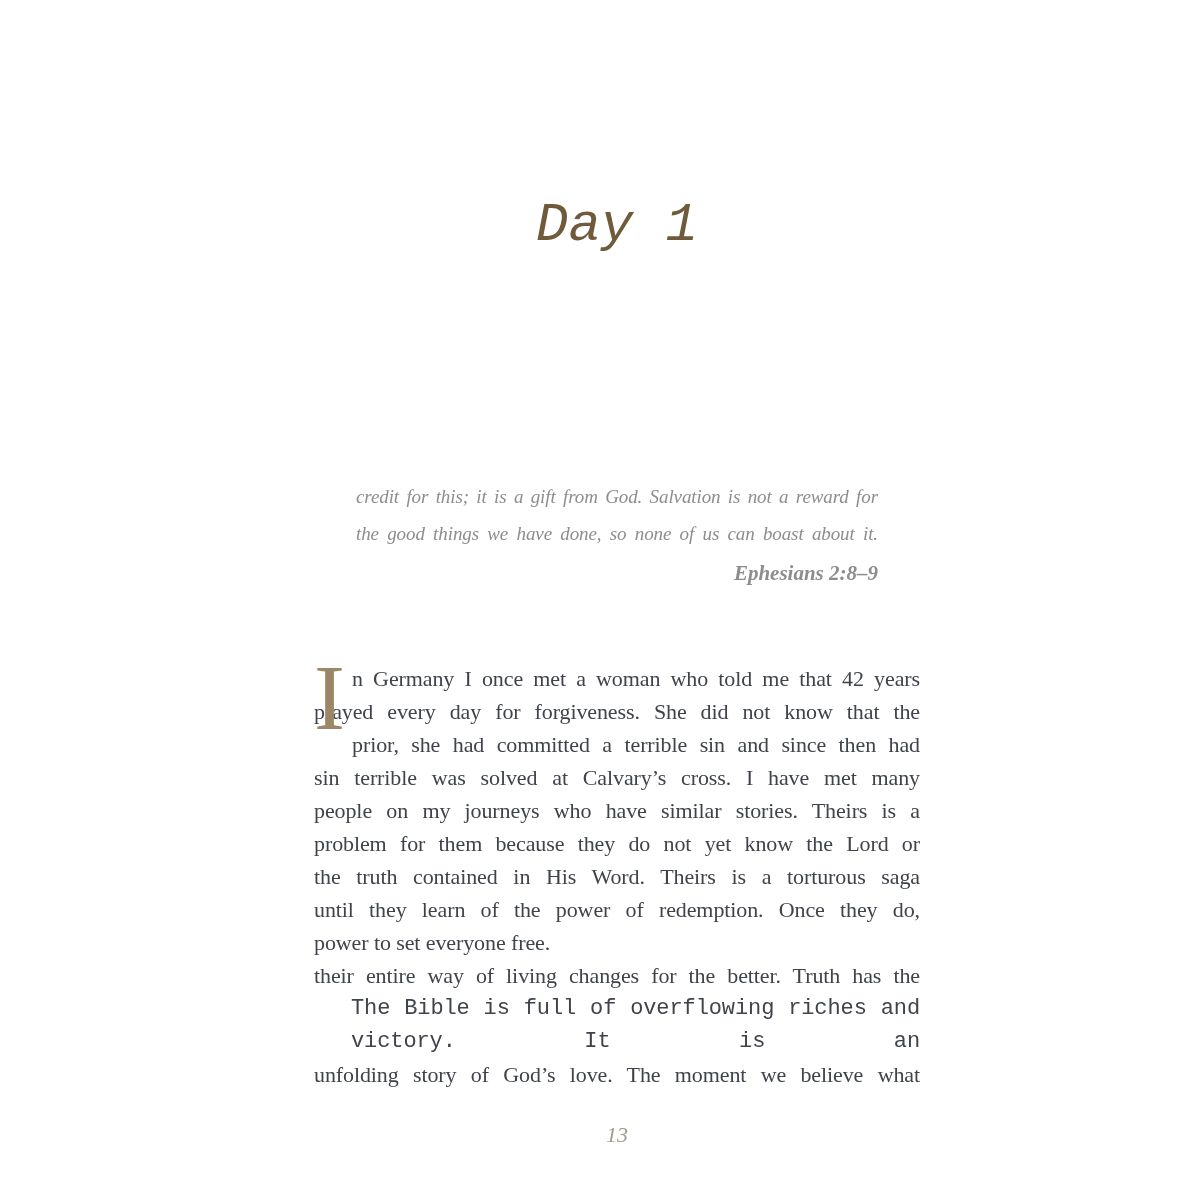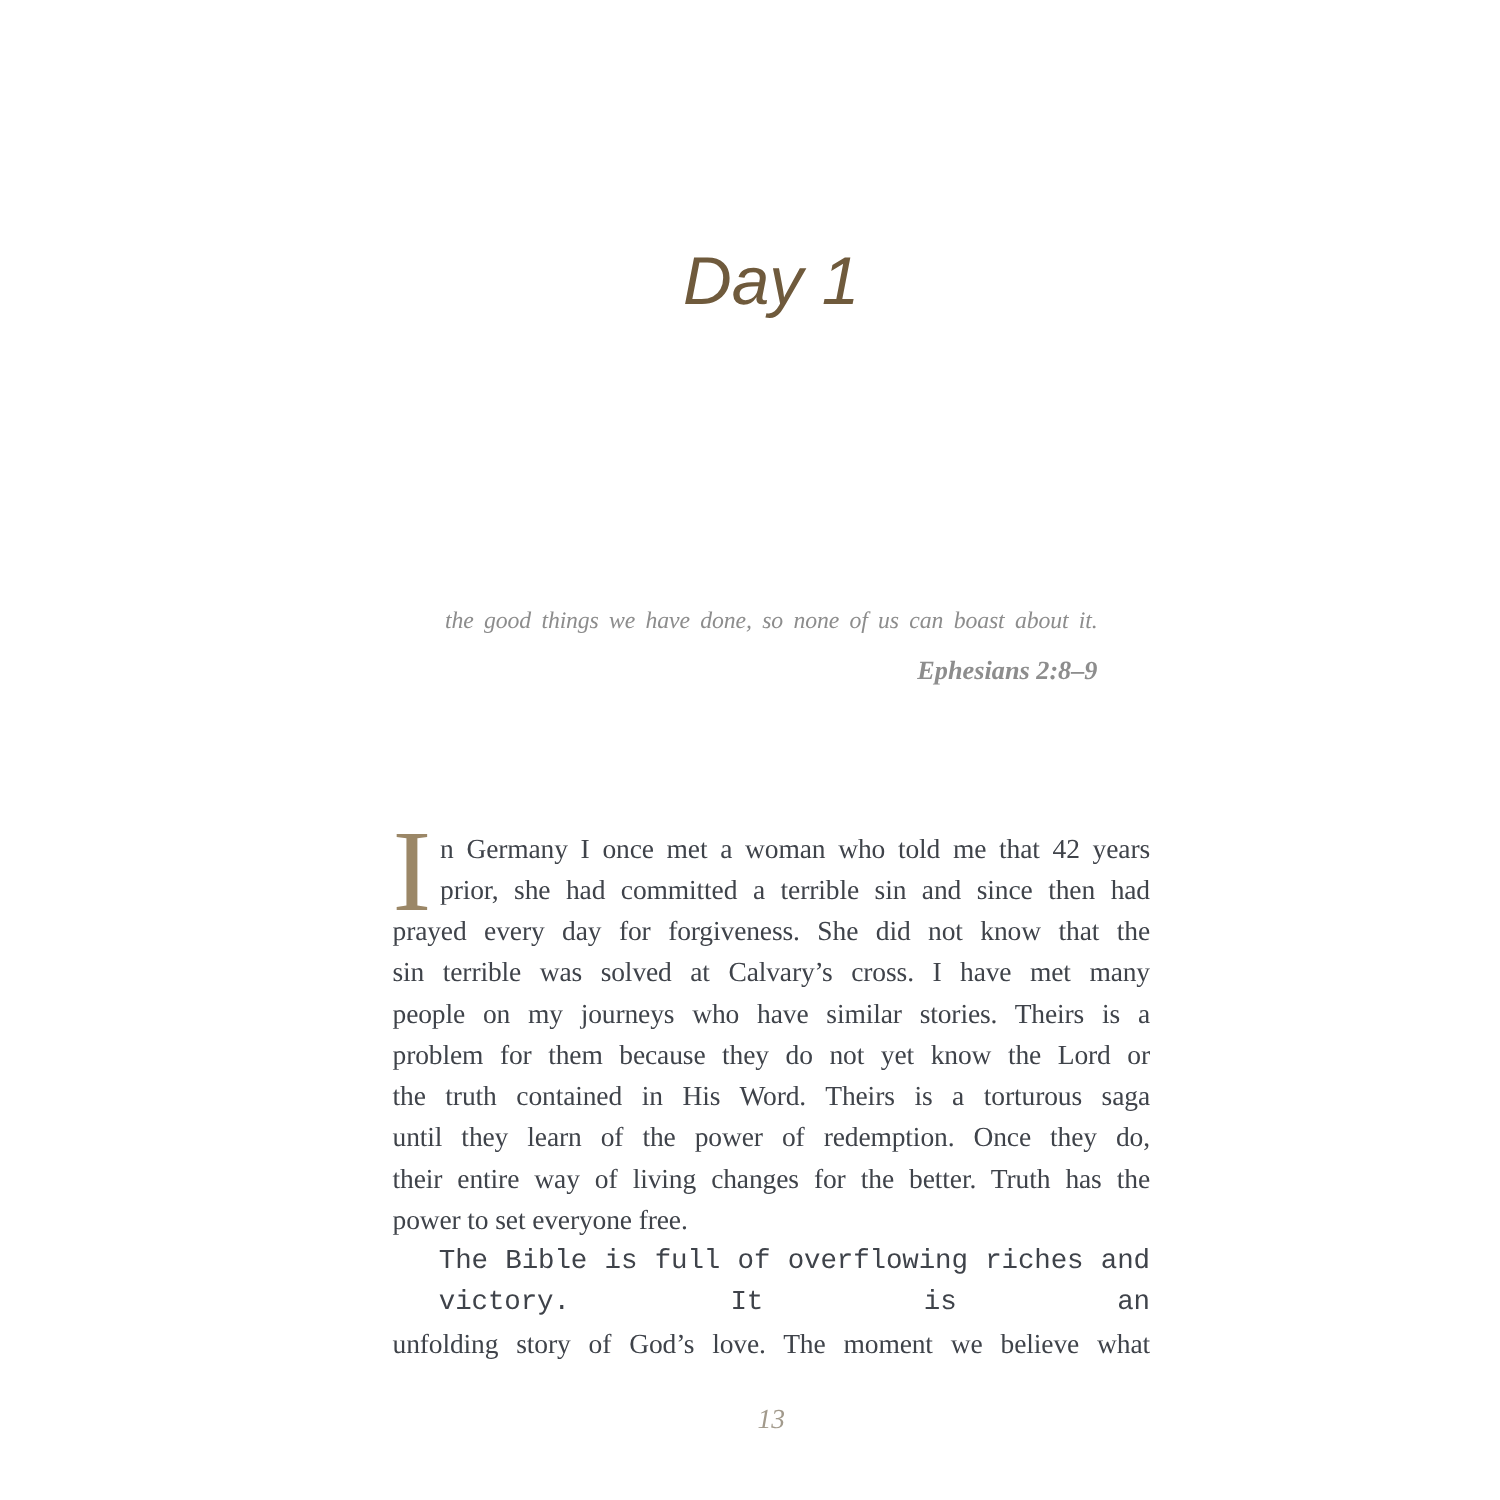--- a/index.html
+++ b/index.html
@@ -17,21 +17,21 @@
     top: 0;
     width: 606px;
     height: 1200px;
   }
   .kicker {
     position: absolute;
     top: 192px;
     left: 0;
     width: 100%;
     text-align: center;
-    font-family: Liberation Sans, sans-serif;
+    font-family: Liberation Mono, monospace;
     font-style: italic;
     font-size: 54px;
     line-height: 1.25;
     color: var(--kicker, #6f5a3c);
   }
   .title {
     position: absolute;
     top: 305px;
     left: 0;
     width: 100%;
@@ -108,37 +108,38 @@
 </head>
 <body>
 
 <div class="page">
   <div class="content">
 
     <div class="kicker">Day 1</div>
 
 
     <div class="epigraph">
+      <div class="eline">credit for this; it is a gift from God. Salvation is not a reward for</div>
       <div class="eline">the good things we have done, so none of us can boast about it.</div>
       <div class="attribution">Ephesians 2:8–9</div>
     </div>
 
     <div class="body-text">
       <div class="para">
         <span class="dropcap">I</span>
         <div class="bline dc-indent">n Germany I once met a woman who told me that 42 years</div>
+        <div class="bline">prayed every day for forgiveness. She did not know that the</div>
         <div class="bline dc-indent">prior, she had committed a terrible sin and since then had</div>
-        <div class="bline">prayed every day for forgiveness. She did not know that the</div>
         <div class="bline">sin terrible was solved at Calvary’s cross. I have met many</div>
         <div class="bline">people on my journeys who have similar stories. Theirs is a</div>
         <div class="bline">problem for them because they do not yet know the Lord or</div>
         <div class="bline">the truth contained in His Word. Theirs is a torturous saga</div>
         <div class="bline">until they learn of the power of redemption. Once they do,</div>
+        <div class="bline left-last">power to set everyone free.</div>
         <div class="bline">their entire way of living changes for the better. Truth has the</div>
-        <div class="bline left-last">power to set everyone free.</div>
       </div>
       <div class="para">
         <div class="bline para-indent">The Bible is full of overflowing riches and victory. It is an</div>
         <div class="bline">unfolding story of God’s love. The moment we believe what</div>
       </div>
     </div>
 
     <div class="pagenum">13</div>
 
   </div>

